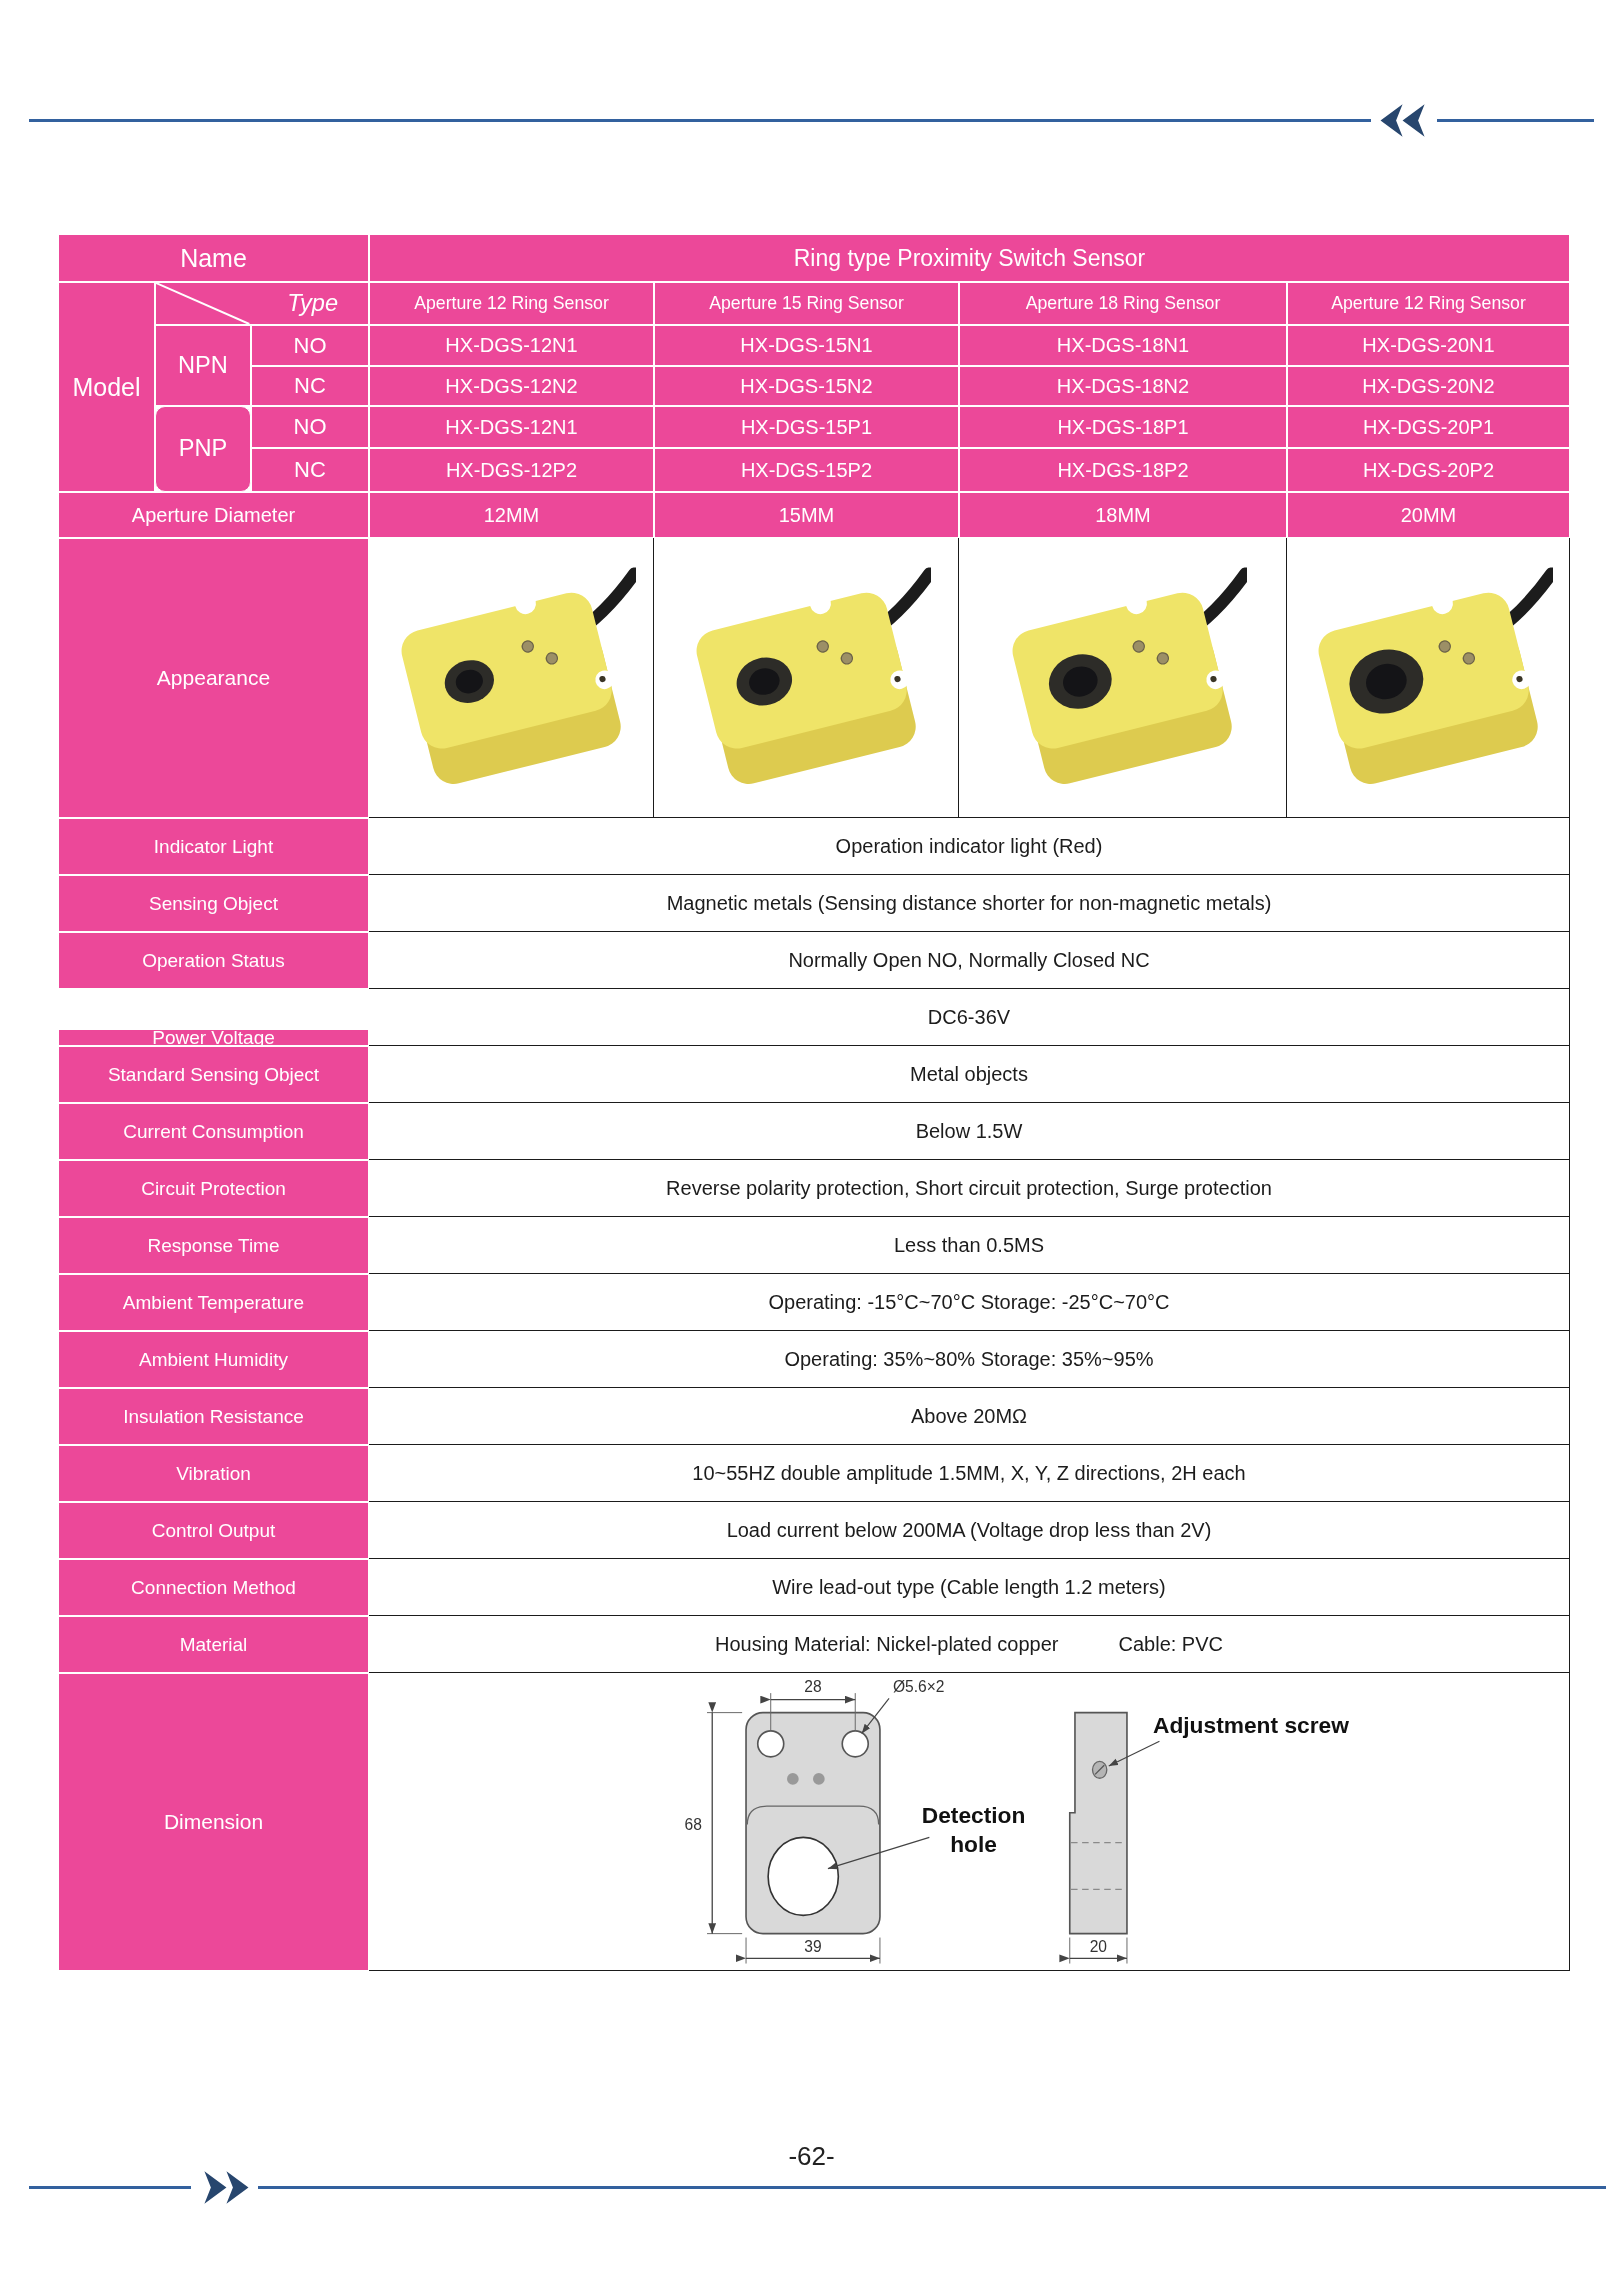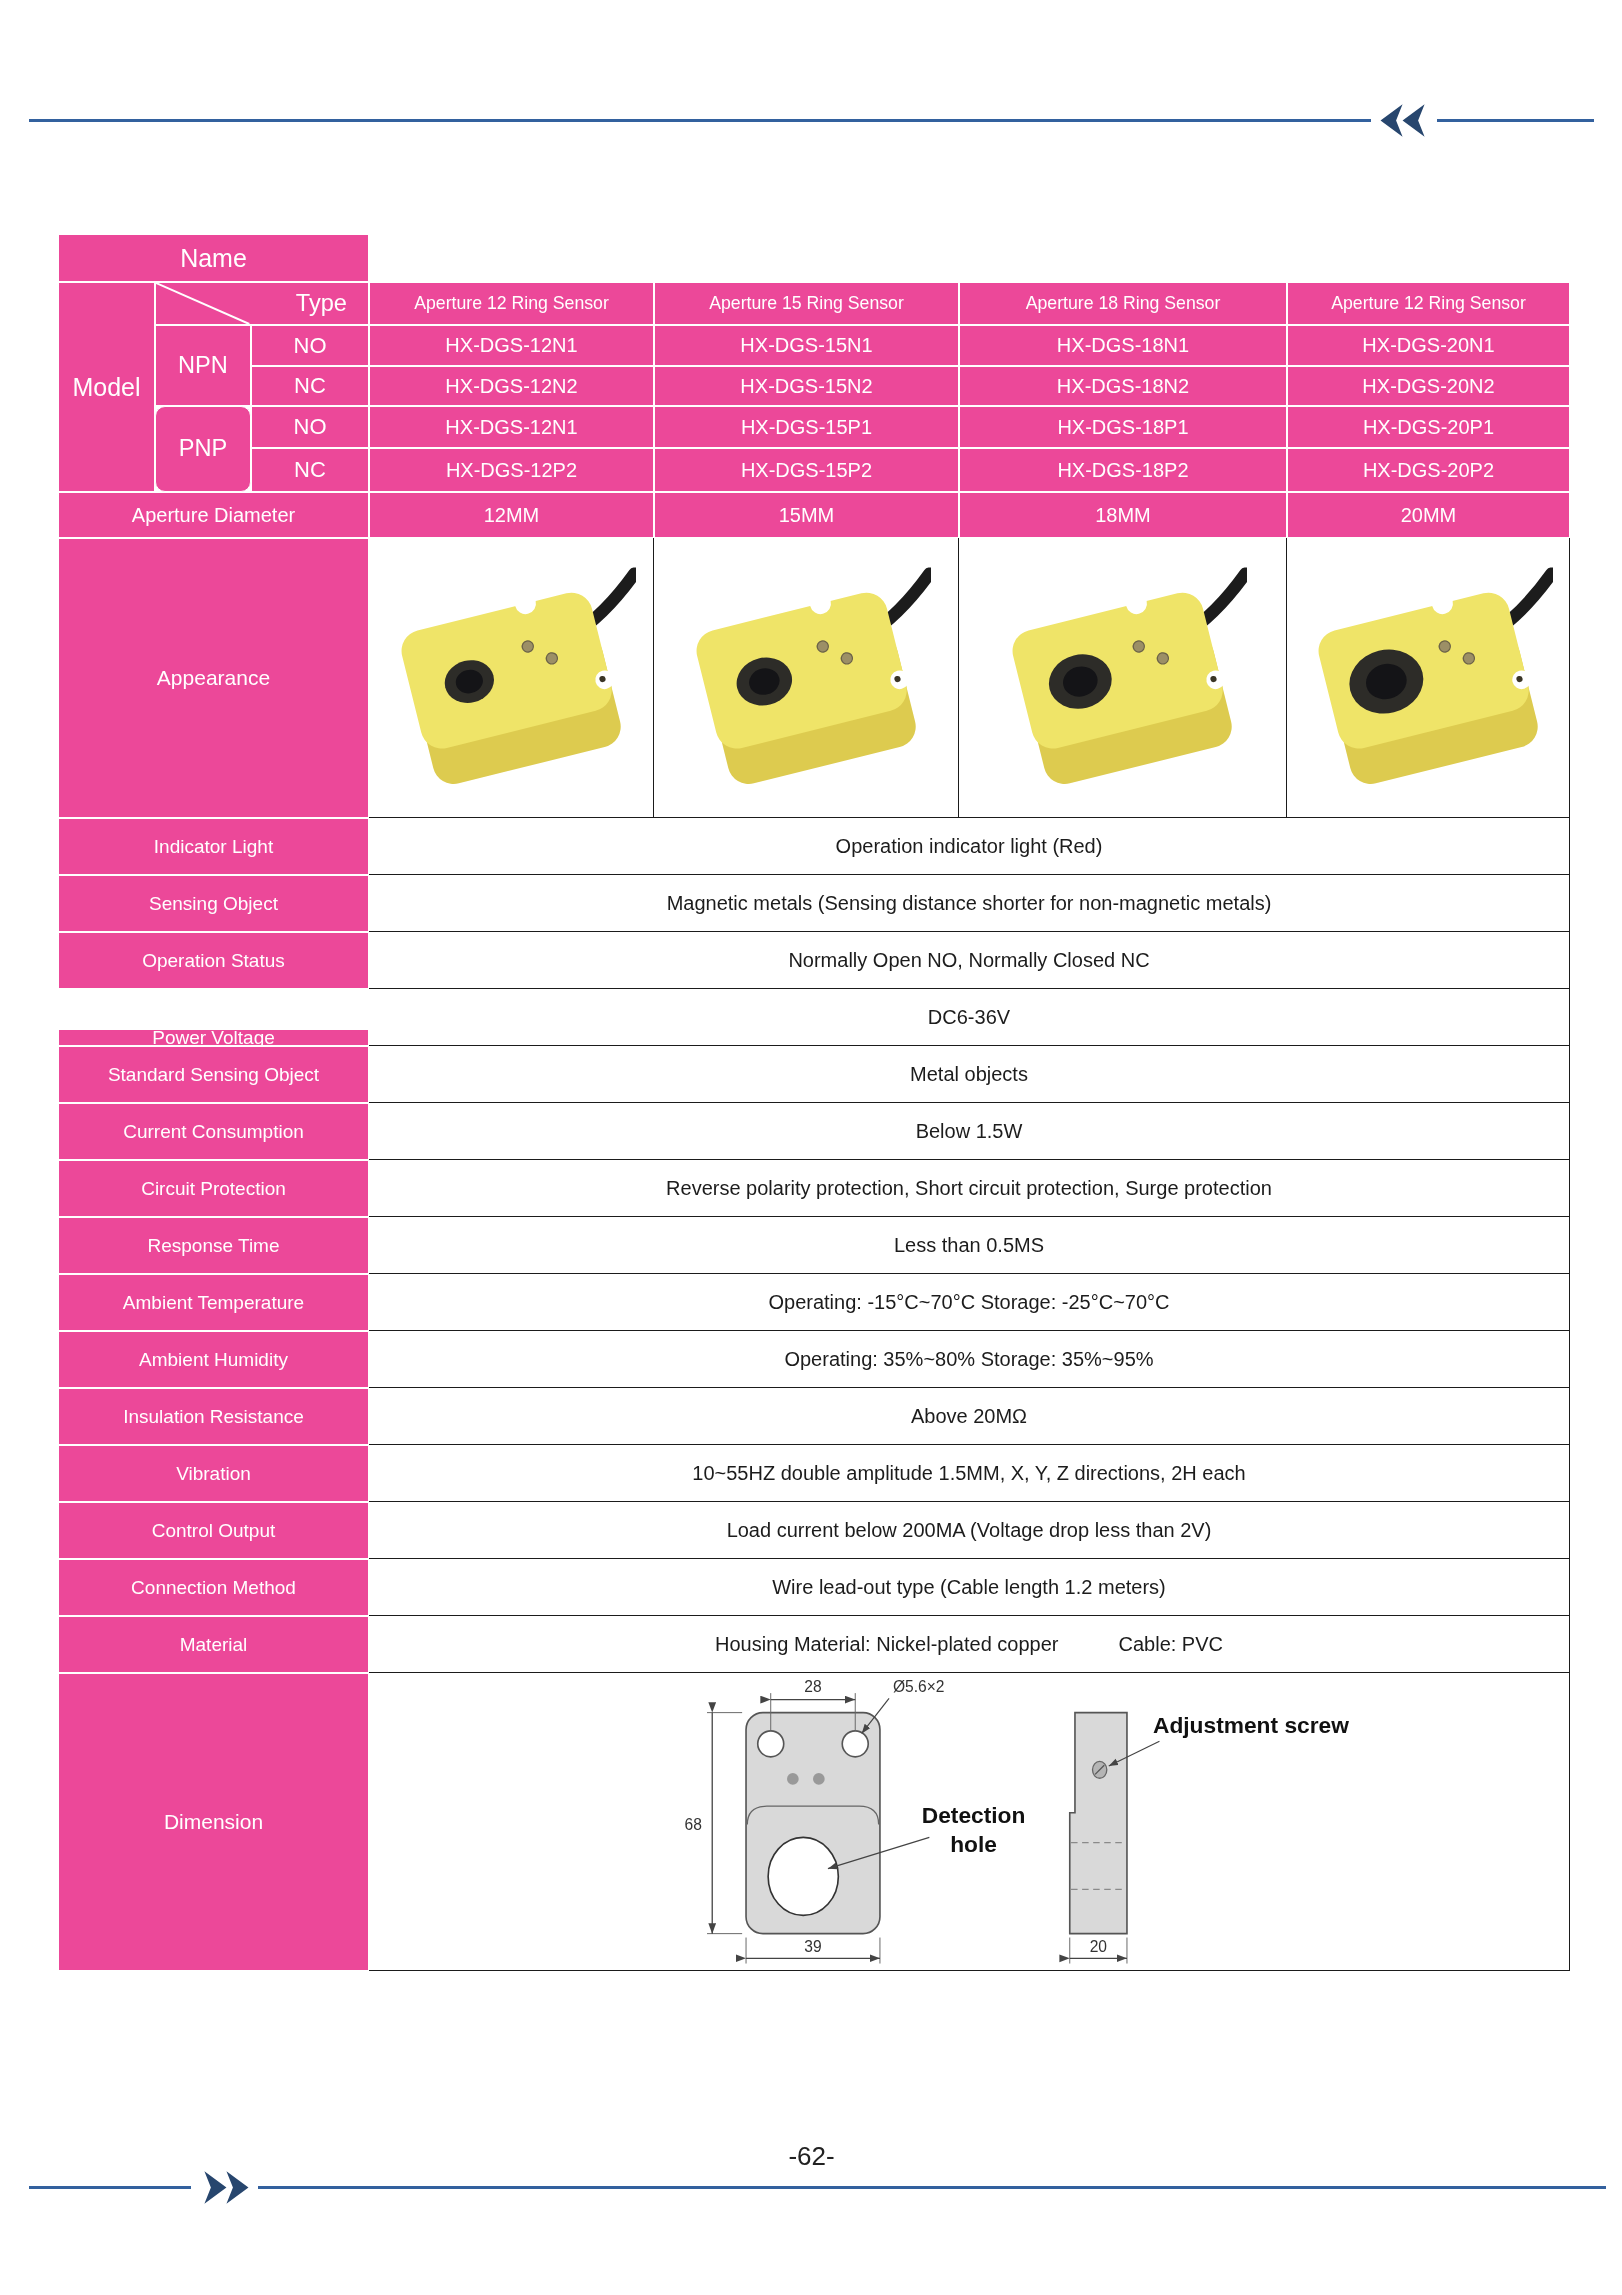--- a/index.html
+++ b/index.html
@@ -22,21 +22,21 @@
   .fs-model-lbl{font-size:25px;}
   .fs-npn{font-size:23.6px;}
   .fs-nonc{font-size:22px;}
   .fs-head{font-size:17.7px;}
   .fs-model{font-size:20px;}
   .fs-label{font-size:19px;padding:0 2.6px;}
   .fs-value{font-size:20px;}
   .diag{position:relative;}
   .diag svg.dl{position:absolute;inset:0;width:100%;height:100%;}
   .diag .typ{position:relative;width:100%;display:flex;justify-content:flex-end;
-             padding-right:21px;box-sizing:border-box;font-size:23.6px;}
+             padding-right:30px;box-sizing:border-box;font-size:23.6px;font-style:italic;}
   .pageno{position:absolute;top:2141px;left:0;width:100%;text-align:center;
           font-size:26px;color:#222;}
   .dim-svg{width:100%;height:100%;display:block;}
   .dim-txt{font-size:24px;fill:#333;font-family:"Liberation Sans","DejaVu Sans",sans-serif;}
   .dim-bold{font-size:35px;font-weight:700;fill:#111;font-family:"Liberation Sans","DejaVu Sans",sans-serif;}
 </style>
 </head>
 <body>
 
 <div id="page">
@@ -46,20 +46,21 @@
     <svg width="51" height="35" viewBox="0 0 78 54">
       <path d="M36,27 L70,2 L60,27 L70,52 Z" fill="#27466E"></path>
       <path d="M2,27 L36,2 L26,27 L36,52 Z" fill="#27466E"></path>
     </svg>
     <div class="hline" style="width:157px;"></div>
   </div>
 
   <div id="tbl">
 
     <div class="c blue fs-name" style="grid-column:1 / span 3;grid-row:1;">Name</div>
+    <div class="c blue fs-prod" style="grid-column:4 / span 4;grid-row:1;">Ring type Proximity Switch Sensor</div>
 
     <div class="c blue fs-model-lbl" style="grid-column:1;grid-row:2 / span 5;">Model</div>
 
     <div class="c blue diag" style="grid-column:2 / span 2;grid-row:2;">
       <svg class="dl" viewBox="0 0 100 100" preserveAspectRatio="none">
         <line x1="0" y1="0" x2="44" y2="100" stroke="#ffffff" stroke-width="2" vector-effect="non-scaling-stroke"></line>
       </svg>
       <span class="typ">Type</span>
     </div>
 

